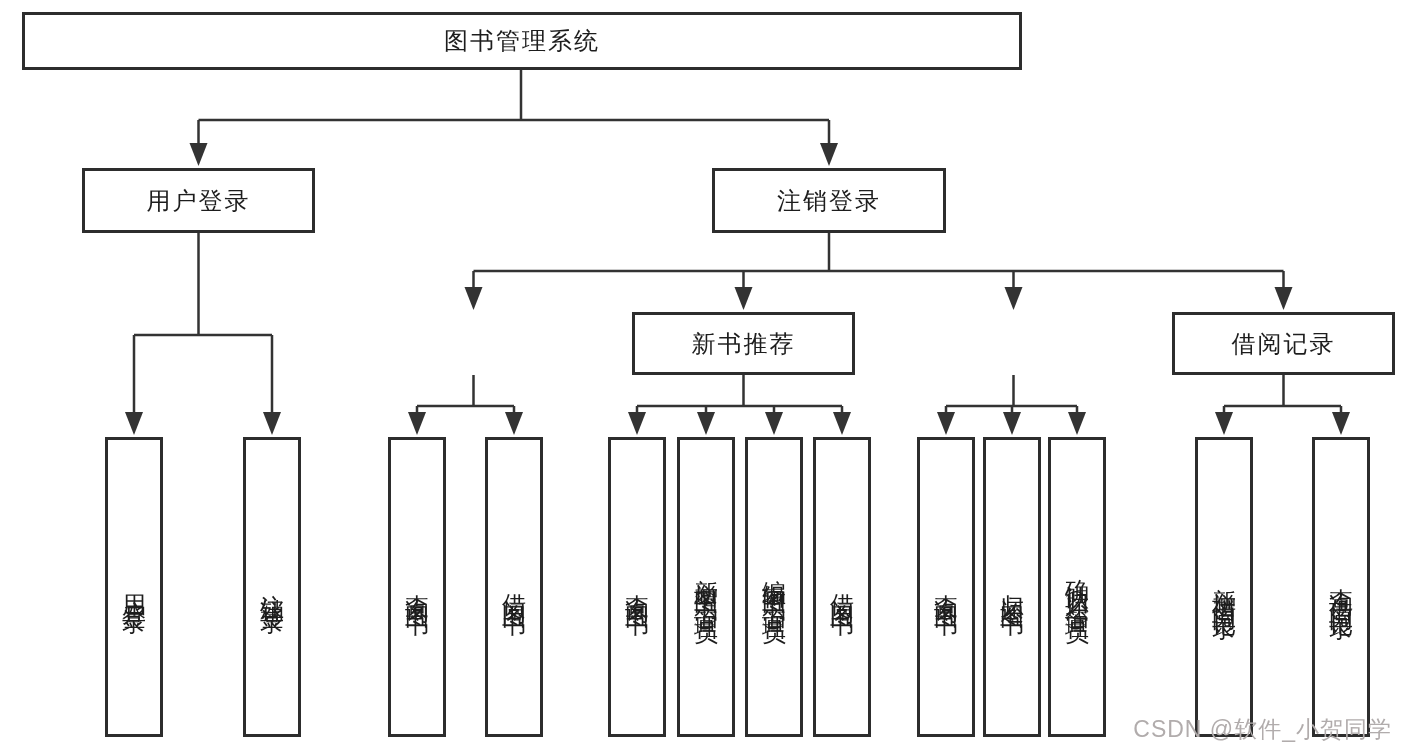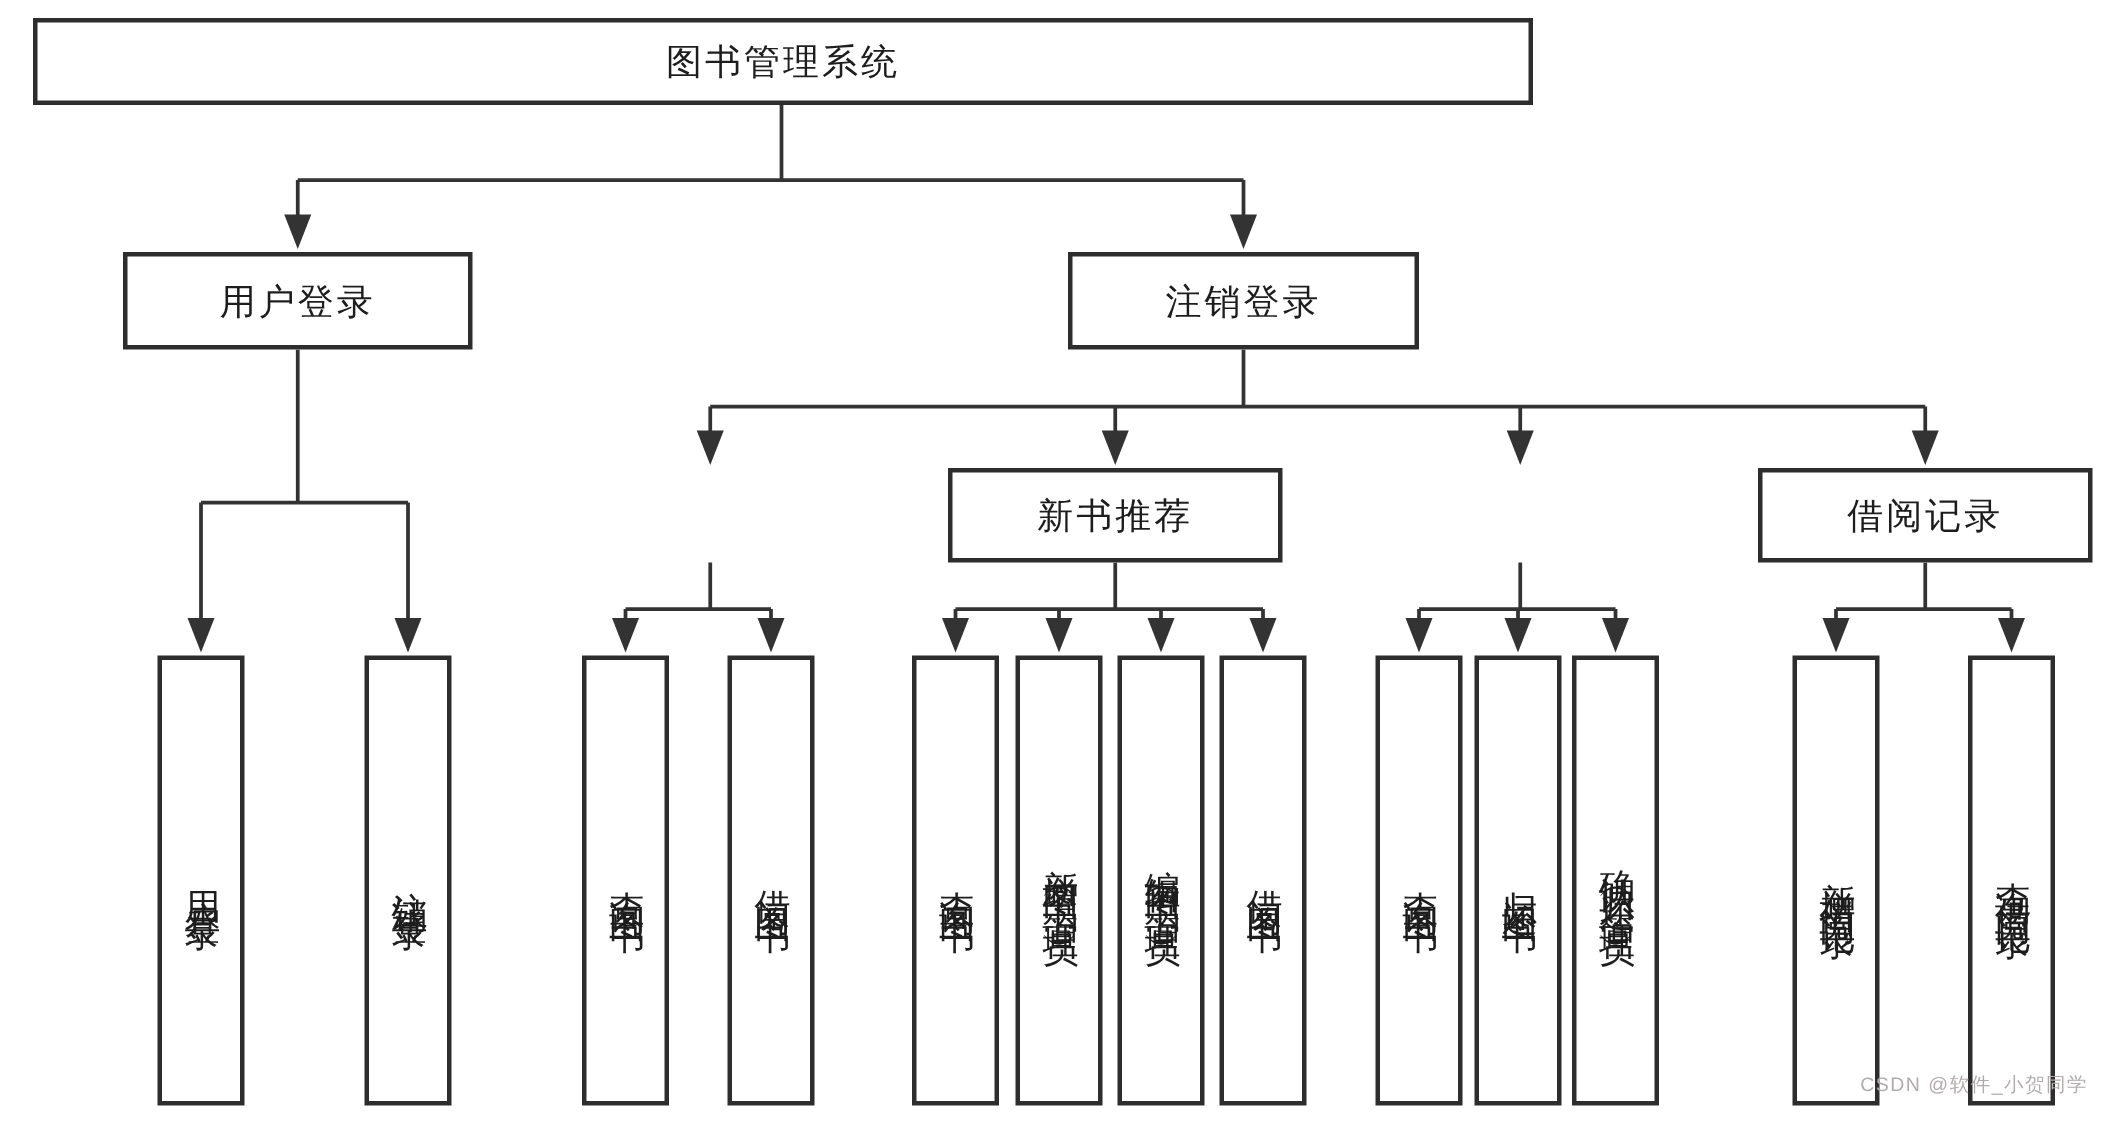--- a/index.html
+++ b/index.html
@@ -30,21 +30,21 @@
   .node.v span{
     writing-mode:vertical-rl;
     text-orientation:mixed;
     font-size:24px;
     letter-spacing:6px;
     line-height:1;
   }
   .watermark{
     position:absolute;
     top:714px;right:13px;
-    font-size:13px;
+    font-size:23px;
     letter-spacing:1px;
     color:#b1acac;
     z-index:3;
     white-space:nowrap;
   }
 </style>
 </head>
 <body>
 
 <div class="canvas">

